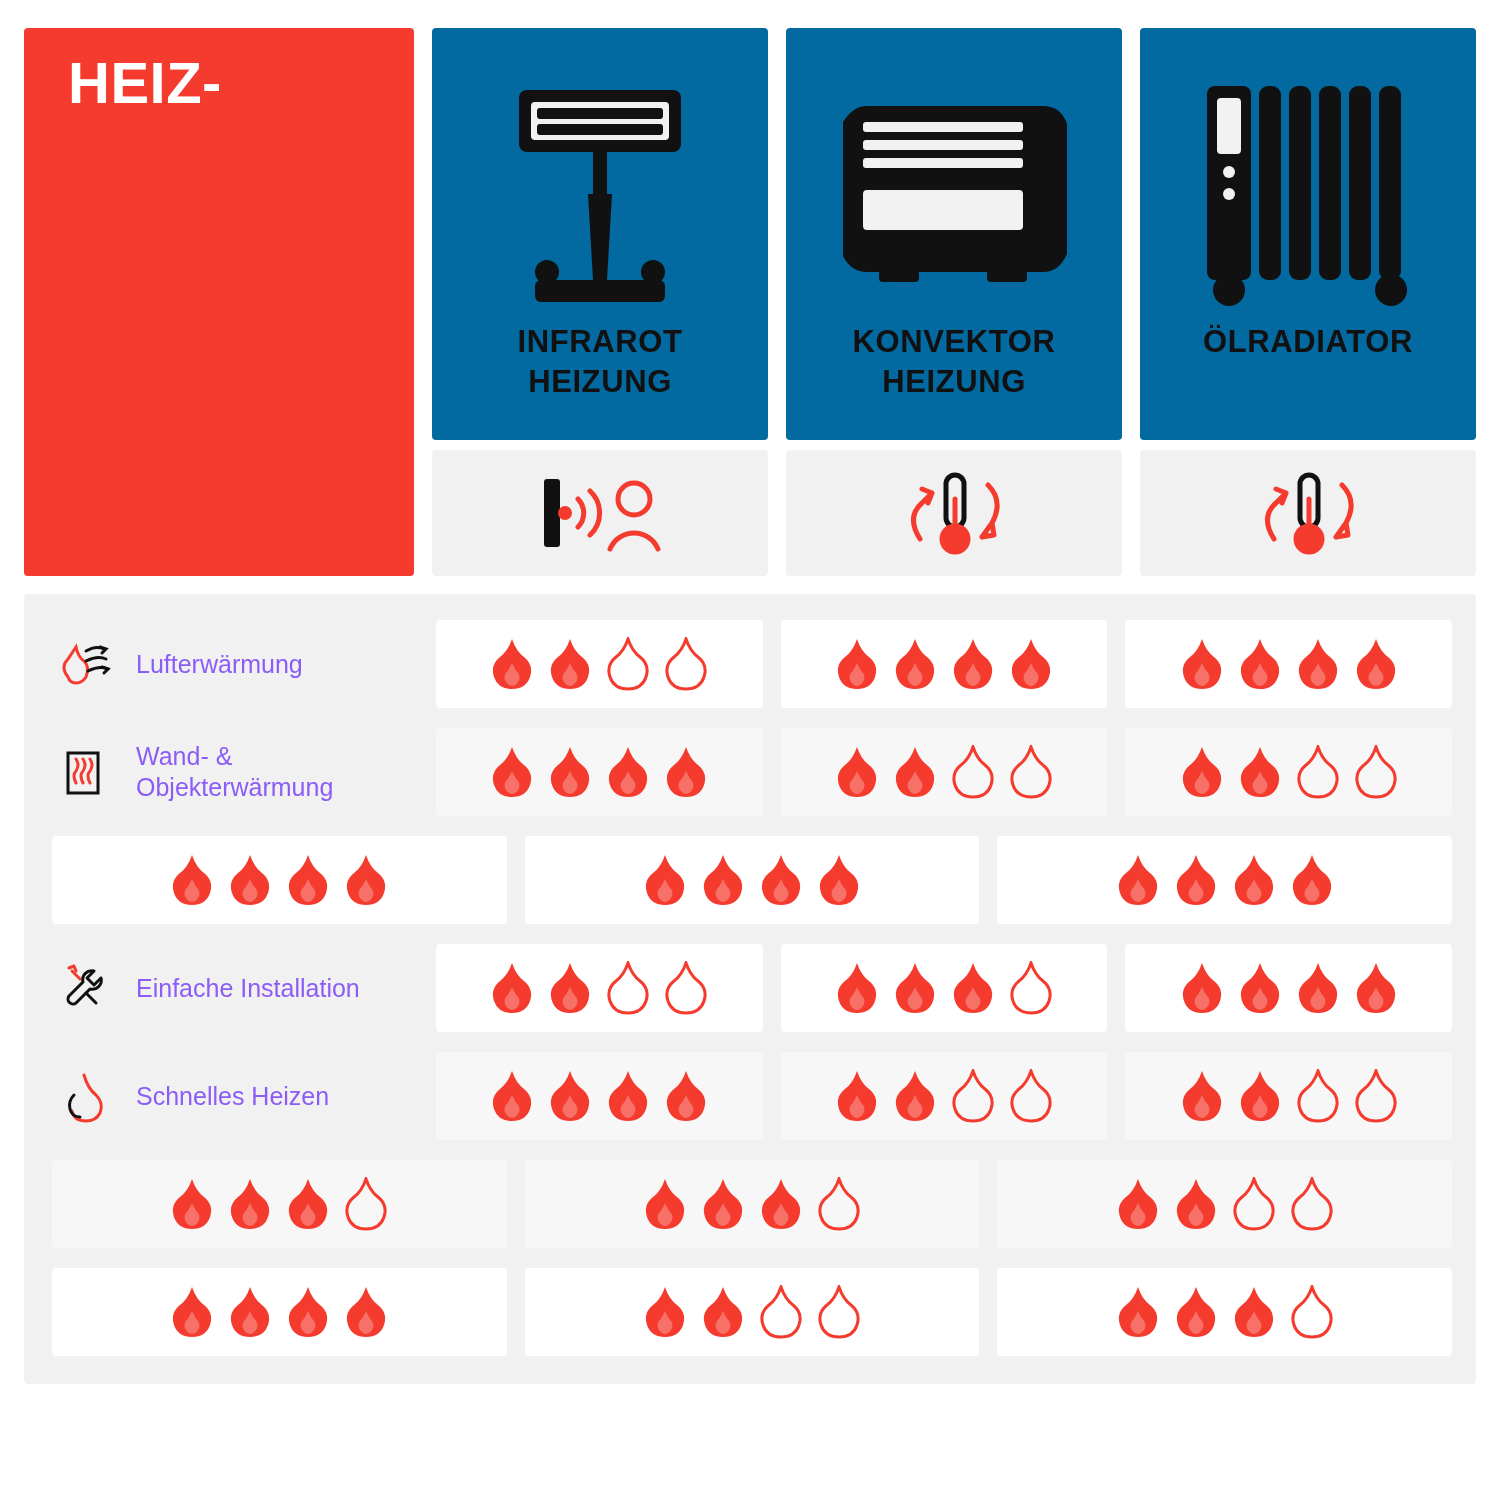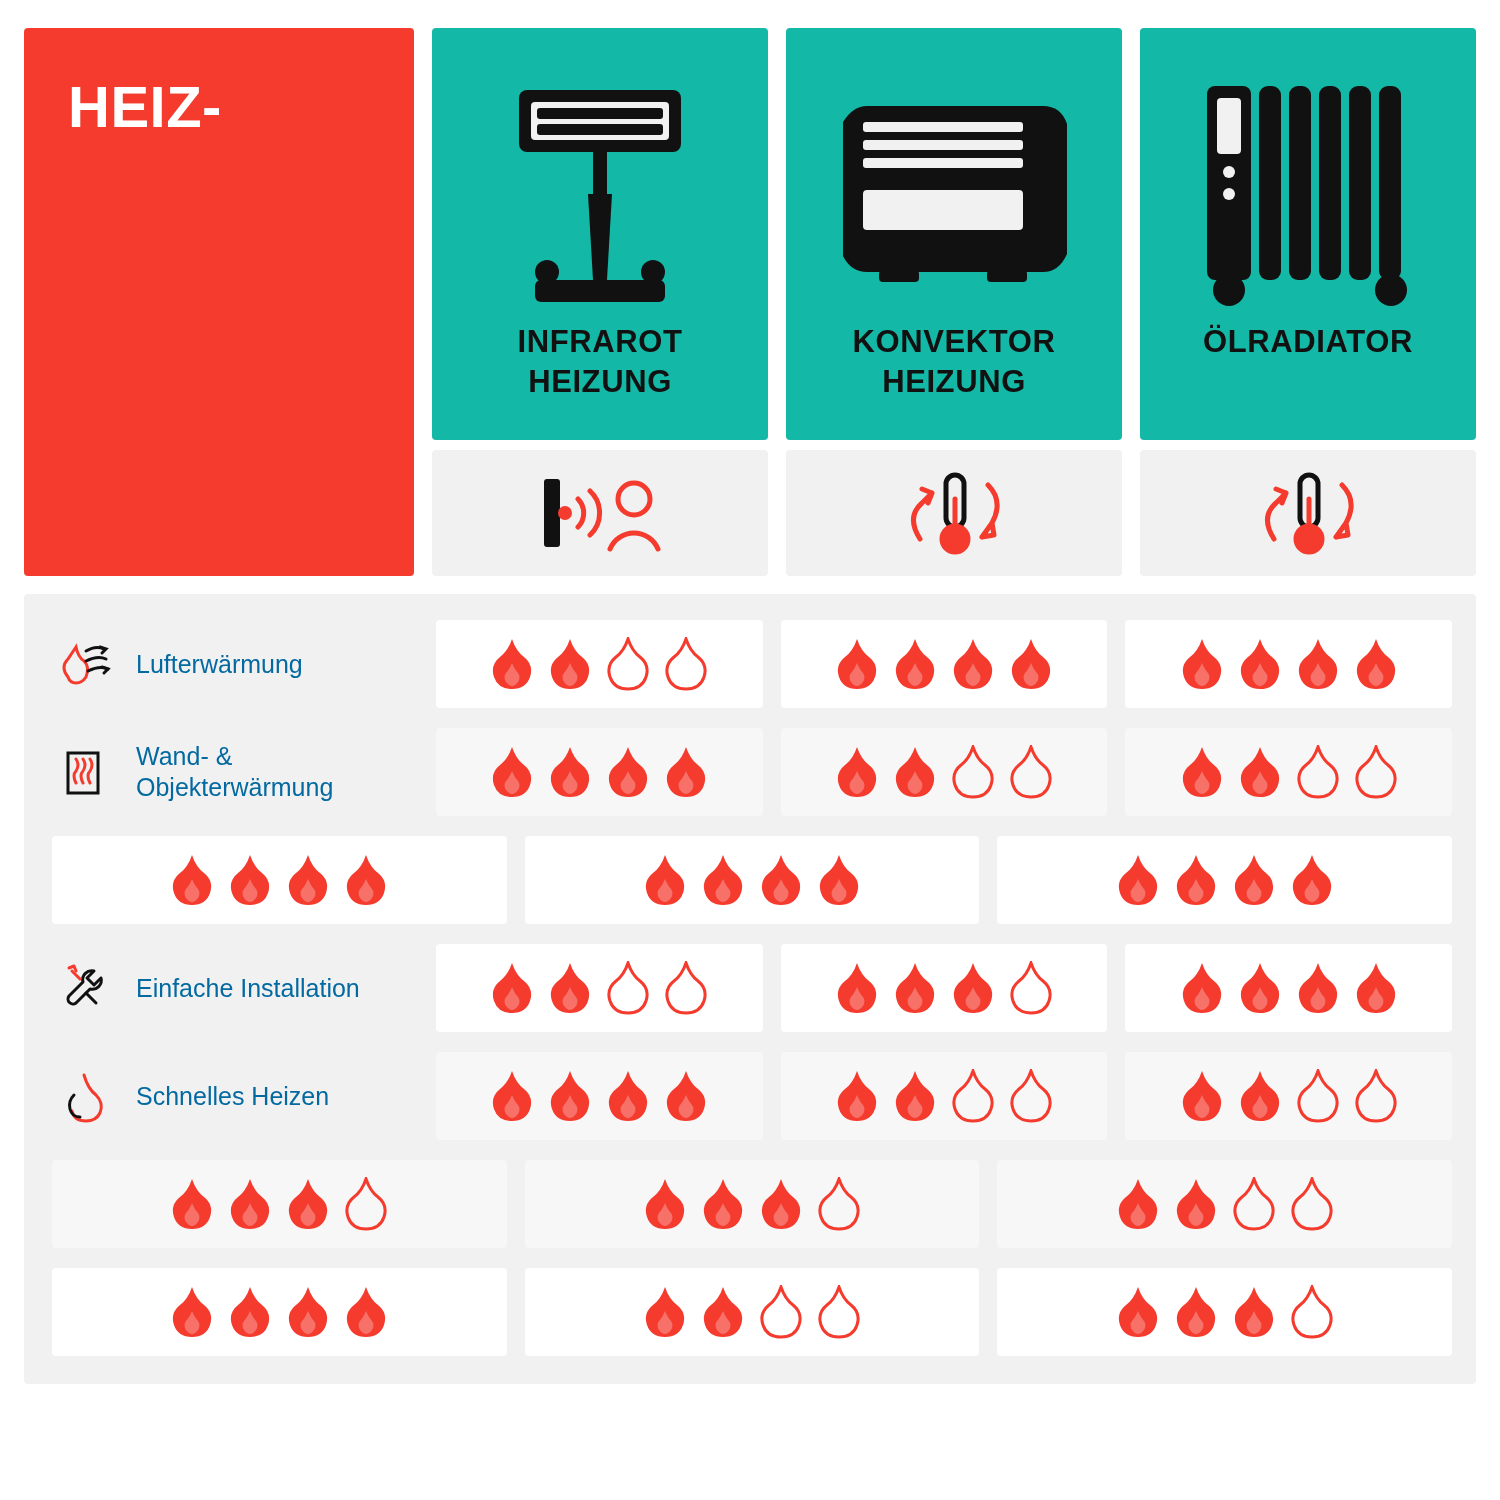--- a/index.html
+++ b/index.html
@@ -27,21 +27,21 @@
     display: flex;
     gap: 18px;
     align-items: stretch;
     height: 548px;
   }
   .title-card {
     width: 390px;
     background: #f43b2e;
     border-radius: 4px;
     box-sizing: border-box;
-    padding: 48px 44px;
+    padding: 24px 44px;
     flex: 0 0 390px;
   }
   .title-card h1 {
     margin: 0;
     color: #ffffff;
     font-size: 58px;
     line-height: 1.08;
     letter-spacing: 0.5px;
     font-weight: 700;
   }
@@ -51,21 +51,21 @@
     display: flex;
     gap: 18px;
   }
   .col {
     flex: 1 1 0;
     display: flex;
     flex-direction: column;
     gap: 10px;
   }
   .col-head {
-    background: #14b8a6;
+    background: #0369a1;
     border-radius: 4px;
     height: 412px;
     display: flex;
     flex-direction: column;
     align-items: center;
     justify-content: flex-start;
     box-sizing: border-box;
     padding: 34px 10px 22px 10px;
   }
   .col-art {
@@ -119,21 +119,21 @@
     width: 62px;
     height: 62px;
     flex: 0 0 62px;
     display: flex;
     align-items: center;
     justify-content: center;
   }
   .feature-label {
     font-size: 25px;
     line-height: 1.24;
-    color: #0369a1;
+    color: #8b5cf6;
   }
   .rates {
     flex: 1 1 auto;
     display: flex;
     gap: 18px;
   }
   .rate-cell {
     flex: 1 1 0;
     background: #ffffff;
     border-radius: 4px;

